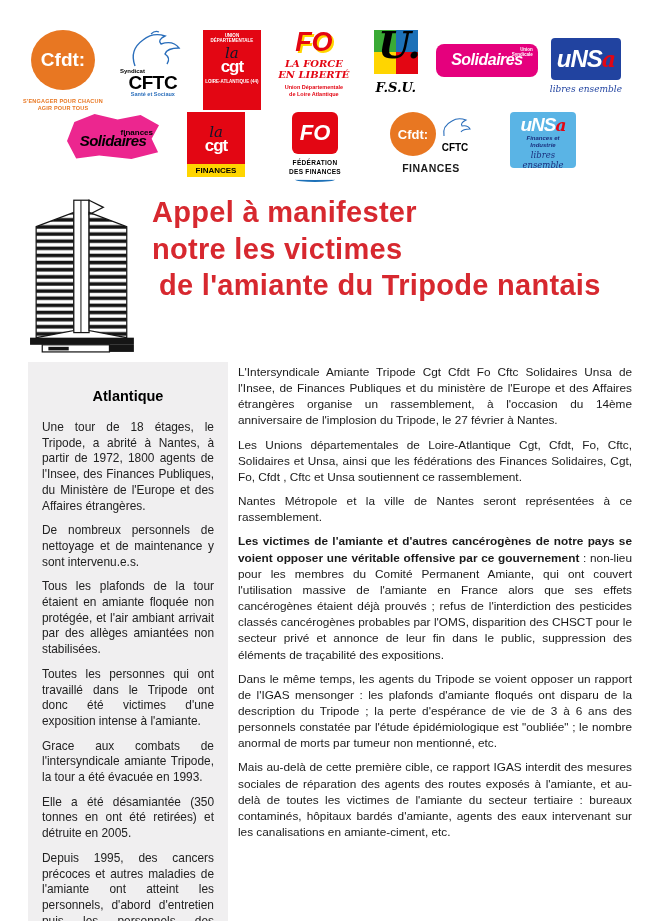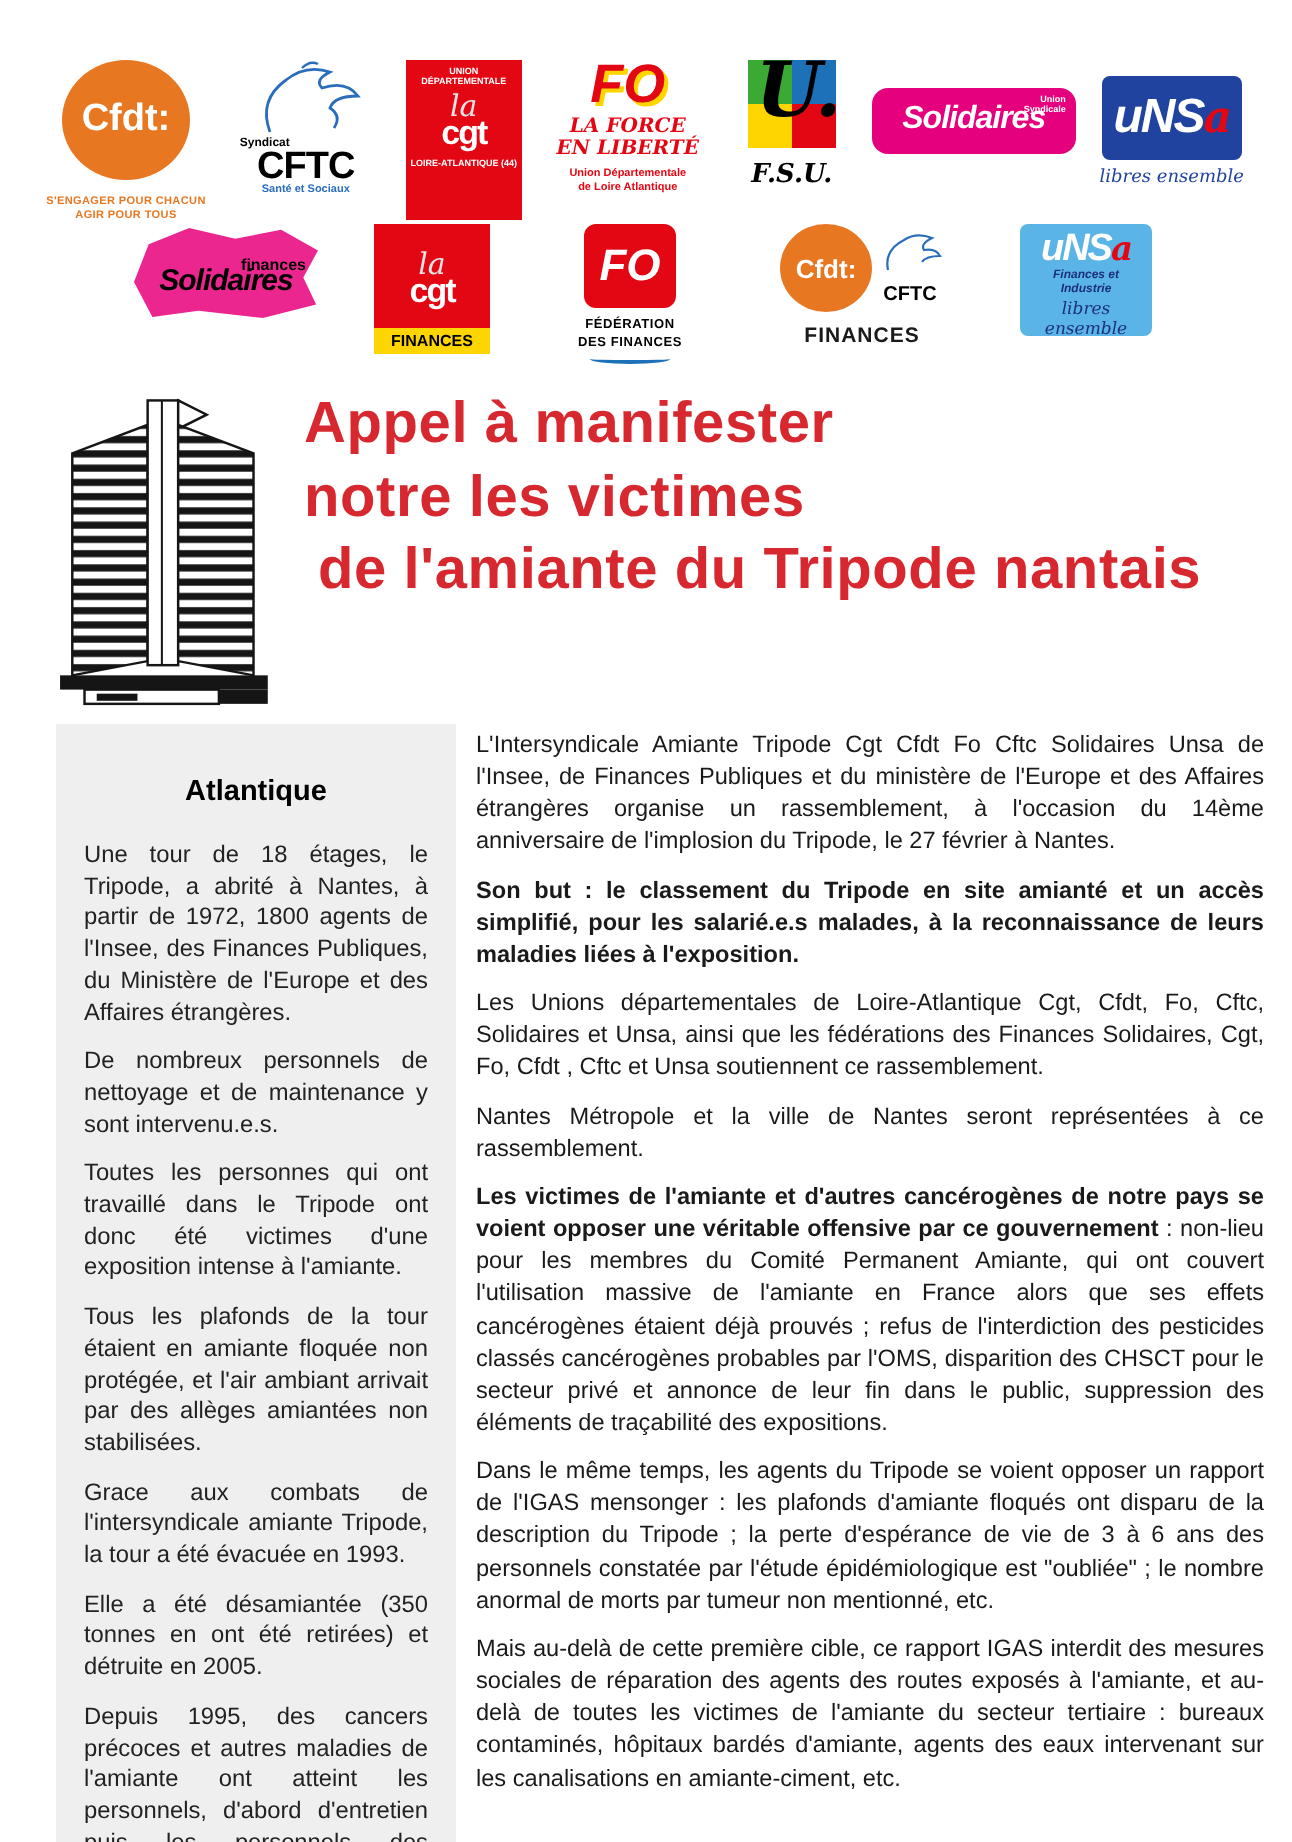--- a/index.html
+++ b/index.html
@@ -18,21 +18,21 @@
   .cfdt-tag { color:#e87722; font-size:5.5px; font-weight:bold; line-height:1.3; margin-top:8px; letter-spacing:.2px; }
 
   .logo-cftc { width:78px; position:relative; }
   .cftc-small { font-size:6px; font-weight:bold; color:#000; text-align:left; margin-left:6px; margin-top:-6px;}
   .cftc-name { font-size:19px; font-weight:bold; color:#000; letter-spacing:-.5px; line-height:.9;}
   .cftc-sub { font-size:5.5px; color:#2a6ebb; font-weight:bold; }
 
   .logo-cgt { width:58px; height:80px; background:#e30613; color:#fff; display:flex; flex-direction:column;
     align-items:center; justify-content:flex-start; padding-top:3px;}
   .cgt-top { font-size:4.5px; font-weight:bold; line-height:1.2; }
-  .cgt-la { font-family:"DejaVu Serif", serif; font-style:italic; color:#e5e5e5; font-size:15px; line-height:.8; margin-top:3px;}
+  .cgt-la { font-family:"DejaVu Serif", serif; font-style:italic; color:#0f172a; font-size:15px; line-height:.8; margin-top:3px;}
   .cgt-name { font-size:17px; font-weight:bold; letter-spacing:-1px; line-height:.9;text-align:right; }
   .cgt-bottom { font-size:4.5px; font-weight:bold; margin-top:5px; }
 
   .logo-fo { width:84px; color:#e30613; }
   .fo-name { font-size:27px; font-weight:bold; font-style:italic; color:#e30613; text-shadow:2px 2px 0 #ffd500; line-height:.95;}
   .fo-slogan { font-family:"DejaVu Serif", serif; font-style:italic; font-weight:bold; font-size:10px; line-height:1.1; margin-top:2px;}
   .fo-sub { font-size:5.5px; font-weight:bold; margin-top:4px; line-height:1.3;}
 
   .logo-fsu { width:58px; }
   .fsu-grid { width:44px; height:44px; margin:0 auto; display:grid; grid-template-columns:1fr 1fr; position:relative; }
@@ -251,31 +251,30 @@
       <div class="title-line">de l'amiante du Tripode nantais</div>
     </div>
   </div>
 
   <div class="content">
 
     <div class="sidebar">
       <div class="sidebar-heading">Atlantique</div>
       <p>Une tour de 18 étages, le Tripode, a abrité à Nantes, à partir de 1972, 1800 agents de l'Insee, des Finances Publiques, du Ministère de l'Europe et des Affaires étrangères.</p>
       <p>De nombreux personnels de nettoyage et de maintenance y sont intervenu.e.s.</p>
+      <p>Tous les plafonds de la tour étaient en amiante floquée non protégée, et l'air ambiant arrivait par des allèges amiantées non stabilisées.</p>
       <p>Toutes les personnes qui ont travaillé dans le Tripode ont donc été victimes d'une exposition intense à l'amiante.</p>
-      <p>Tous les plafonds de la tour étaient en amiante floquée non protégée, et l'air ambiant arrivait par des allèges amiantées non stabilisées.</p>
       <p>Grace aux combats de l'intersyndicale amiante Tripode, la tour a été évacuée en 1993.</p>
       <p>Elle a été désamiantée (350 tonnes en ont été retirées) et détruite en 2005.</p>
       <p>Depuis 1995, des cancers précoces et autres maladies de l'amiante ont atteint les personnels, d'abord d'entretien puis les personnels des bureaux.</p>
 
     </div>
 
     <div class="main-col">
       <p>L'Intersyndicale Amiante Tripode Cgt Cfdt Fo Cftc Solidaires Unsa de l'Insee, de Finances Publiques et du ministère de l'Europe et des Affaires étrangères organise un rassemblement, à l'occasion du 14ème anniversaire de l'implosion du Tripode, le 27 février à Nantes.</p>
-      <p class="bold">Son but : le classement du Tripode en site amianté et un accès simplifié, pour les salarié.e.s malades, à la reconnaissance de leurs maladies liées à l'exposition.</p>
       <p>Les Unions départementales de Loire-Atlantique Cgt, Cfdt, Fo, Cftc, Solidaires et Unsa, ainsi que les fédérations des Finances Solidaires, Cgt, Fo, Cfdt , Cftc et Unsa soutiennent ce rassemblement.</p>
       <p>Nantes Métropole et la ville de Nantes seront représentées à ce rassemblement.</p>
       <p><span class="bold">Les victimes de l'amiante et d'autres cancérogènes de notre pays se voient opposer une véritable offensive par ce gouvernement</span><span> : non-lieu pour les membres du Comité Permanent Amiante, qui ont couvert l'utilisation massive de l'amiante en France alors que ses effets cancérogènes étaient déjà prouvés ; refus de l'interdiction des pesticides classés cancérogènes probables par l'OMS, disparition des CHSCT pour le secteur privé et annonce de leur fin dans le public, suppression des éléments de traçabilité des expositions.</span></p>
       <p>Dans le même temps, les agents du Tripode se voient opposer un rapport de l'IGAS mensonger : les plafonds d'amiante floqués ont disparu de la description du Tripode ; la perte d'espérance de vie de 3 à 6 ans des personnels constatée par l'étude épidémiologique est "oubliée" ; le nombre anormal de morts par tumeur non mentionné, etc.</p>
       <p>Mais au-delà de cette première cible, ce rapport IGAS interdit des mesures sociales de réparation des agents des routes exposés à l'amiante, et au-delà de toutes les victimes de l'amiante du secteur tertiaire : bureaux contaminés, hôpitaux bardés d'amiante, agents des eaux intervenant sur les canalisations en amiante-ciment, etc.</p>
     </div>
   </div>
 
 </div>
 

